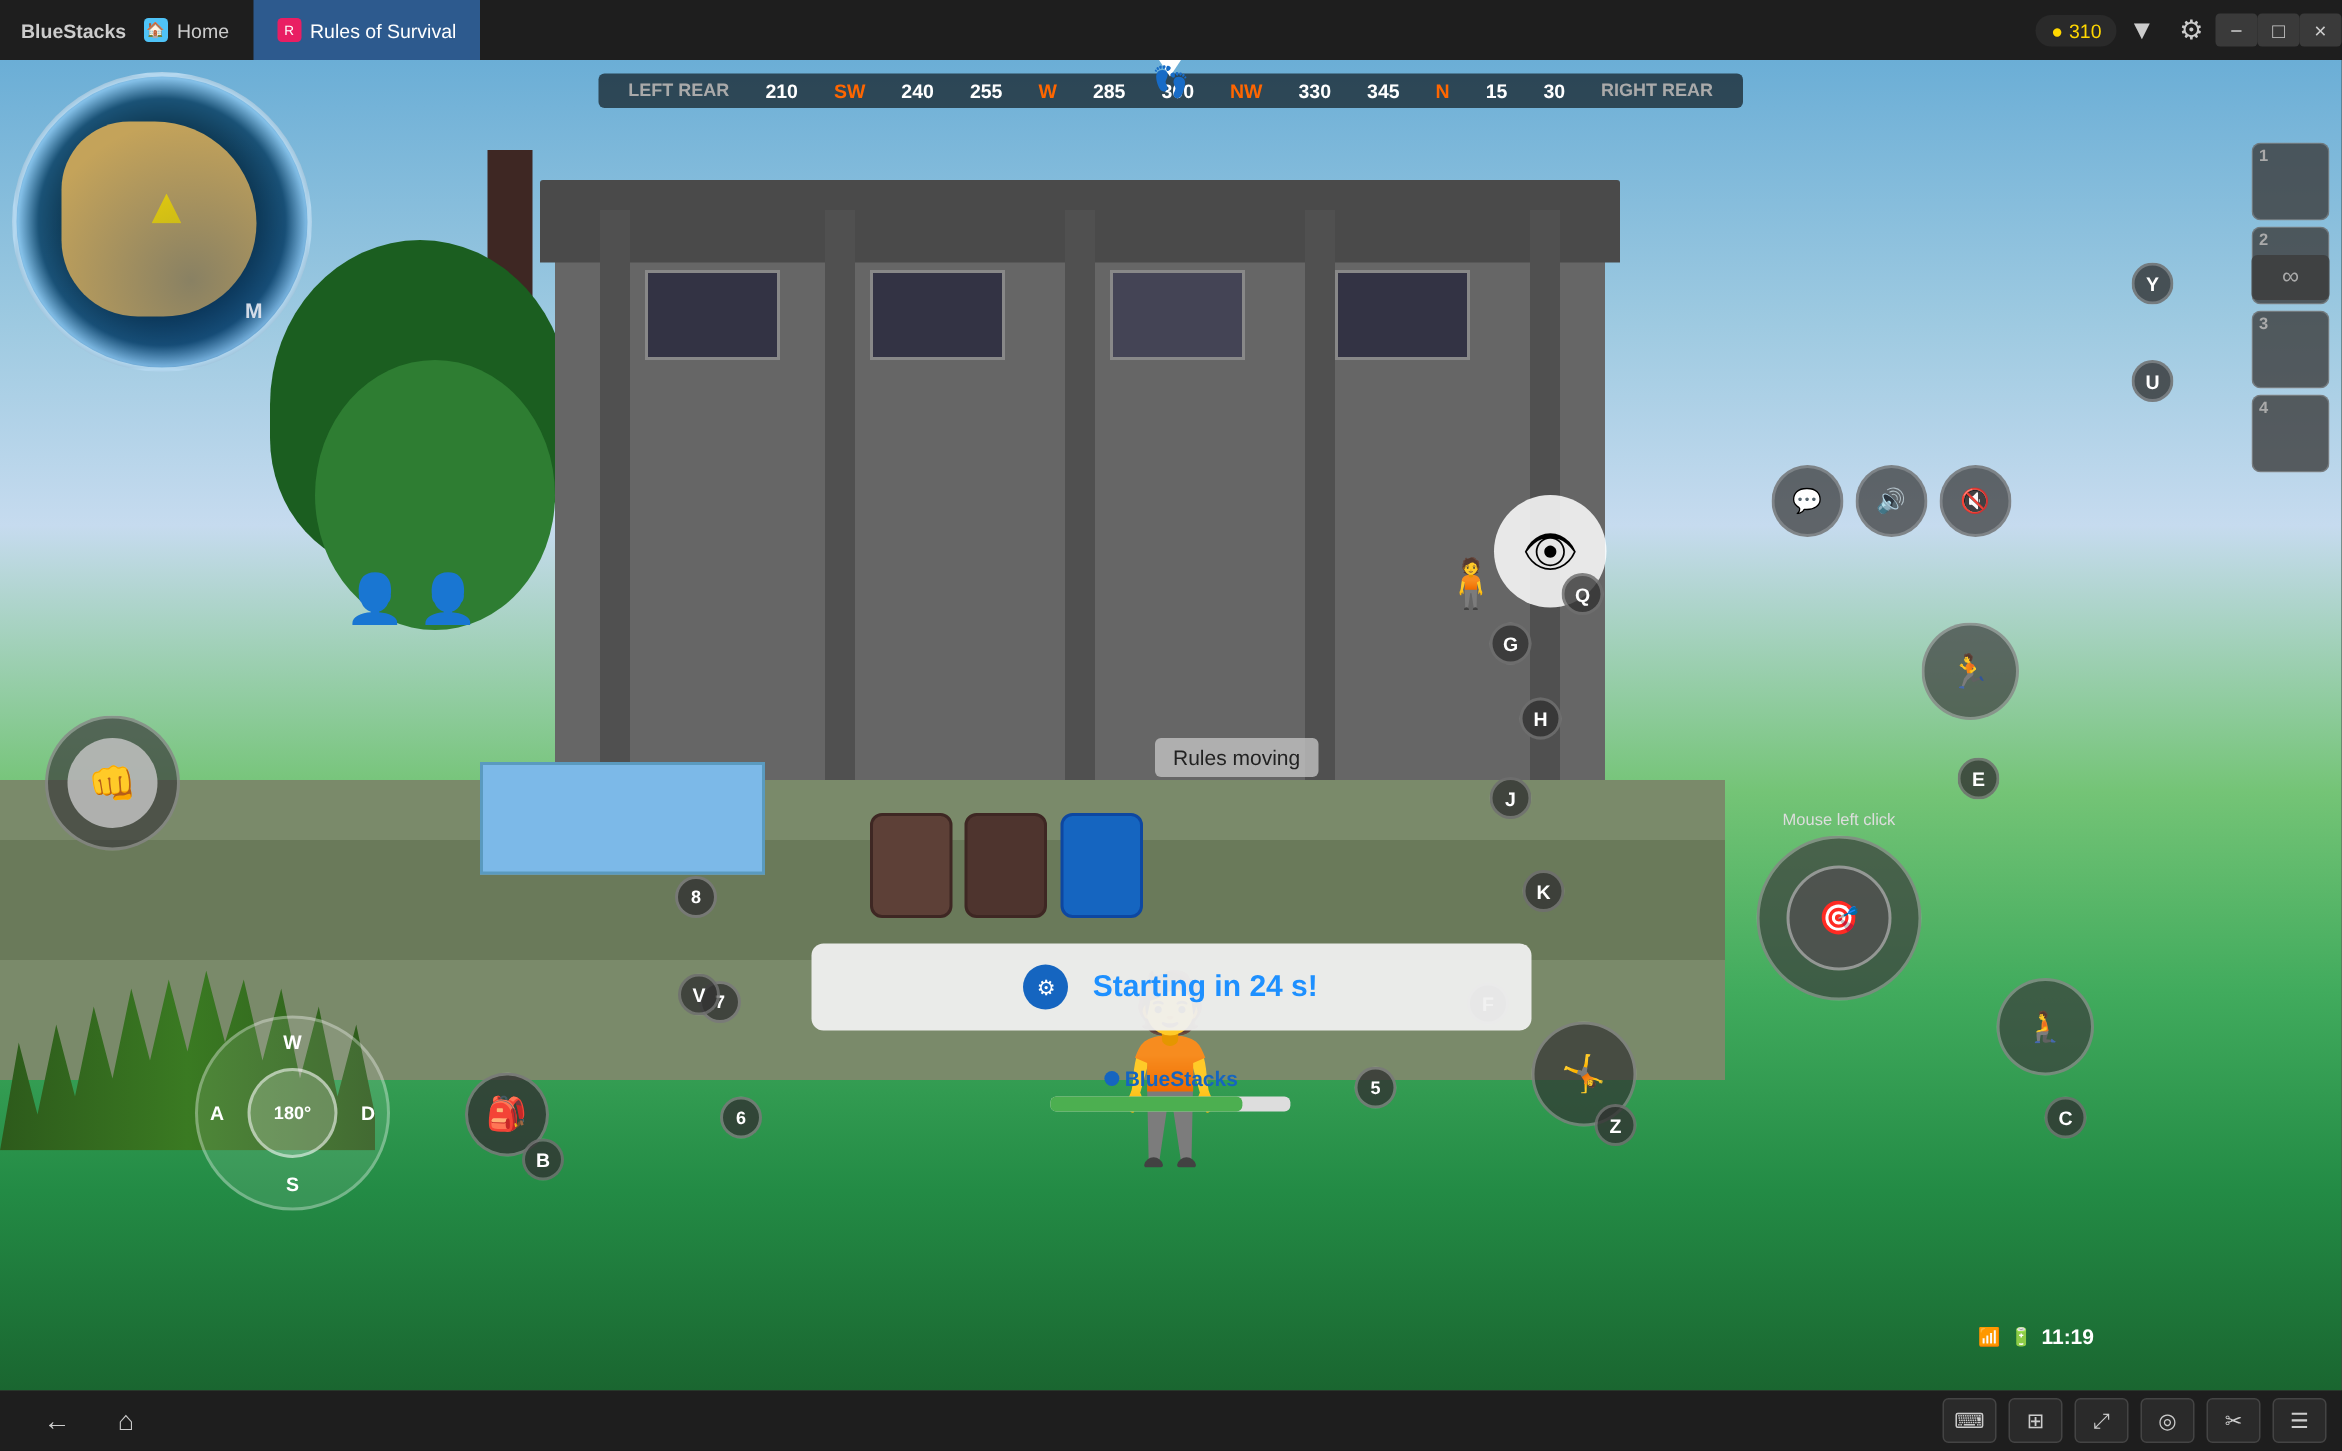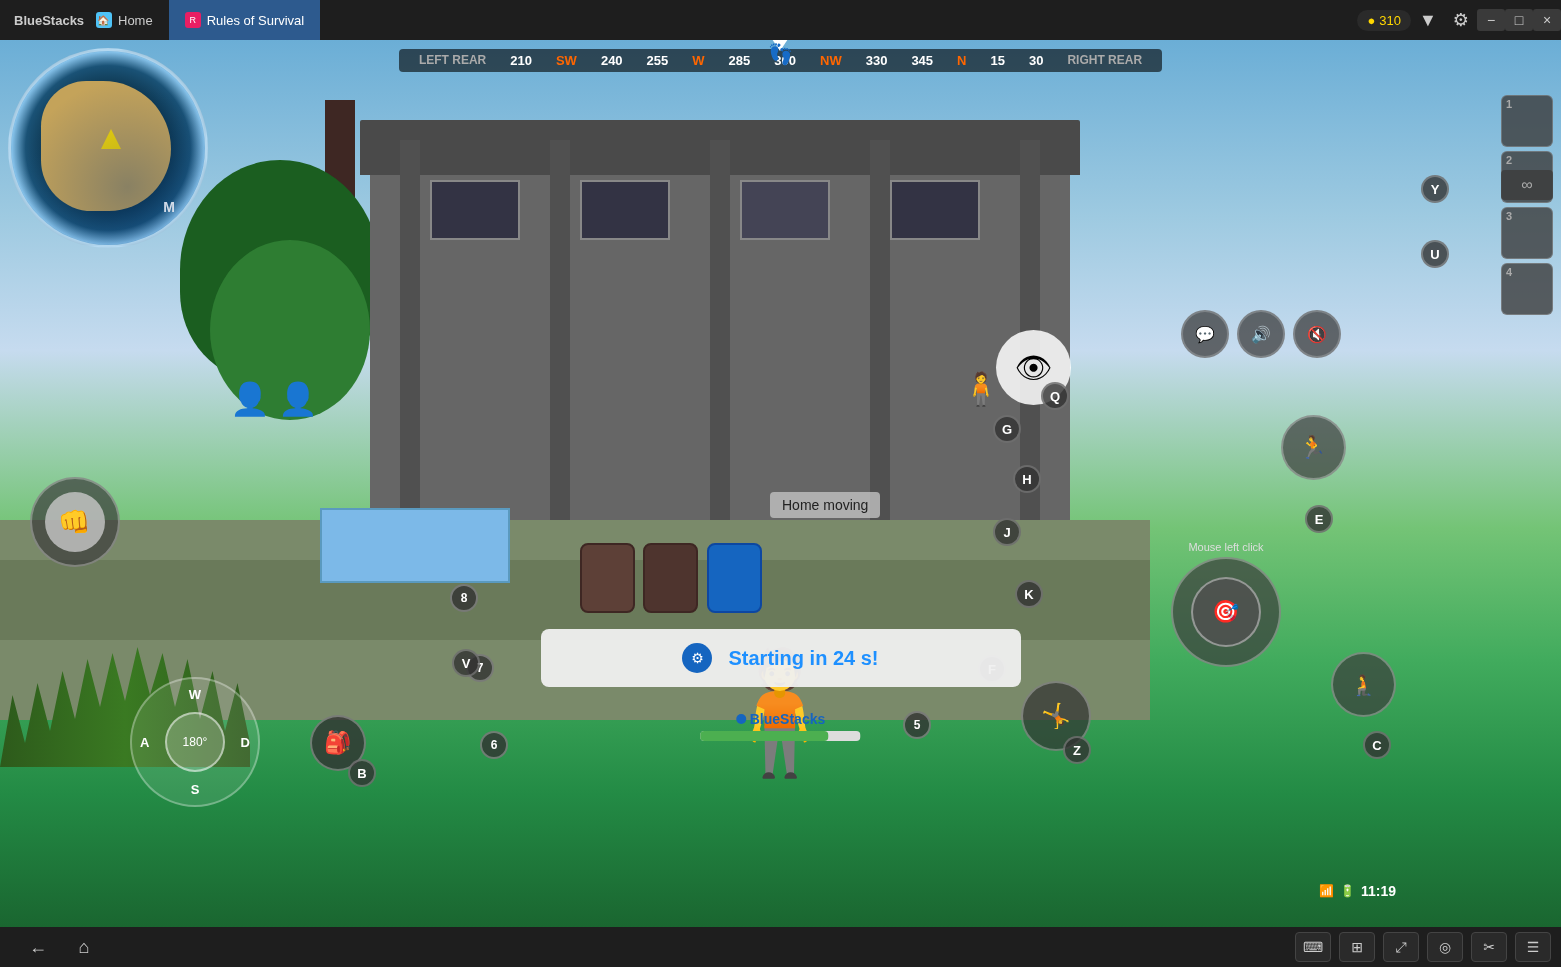--- a/index.html
+++ b/index.html
@@ -254,21 +254,21 @@
       width: 60px;
       height: 60px;
       border-radius: 50%;
       background: rgba(255,255,255,0.2);
       border: 2px solid rgba(255,255,255,0.5);
       display: flex;
       align-items: center;
       justify-content: center;
       color: white;
       font-size: 12px;
-      font-weight: normal;
+      font-weight: bold;
     }
     .dir-label {
       position: absolute;
       color: white;
       font-size: 13px;
       font-weight: bold;
     }
 
     
     #punch-btn {
@@ -749,21 +749,21 @@
   </div>
 
   <div style="position:absolute;bottom:128px;left:310px;">
     <div style="width:56px;height:56px;background:rgba(50,50,50,0.8);border-radius:50%;border:2px solid rgba(255,255,255,0.3);display:flex;align-items:center;justify-content:center;font-size:22px;color:white;cursor:pointer;">🎒</div>
     <div class="key-badge" style="position:relative;top:-12px;left:38px;">
       <span>B</span>
     </div>
   </div>
 
   <div id="mouse-tooltip">
-    <span>Home moving</span>
+    <span>Rules moving</span>
   </div>
 
   <div id="start-banner">
     <div class="banner-icon">⚙</div>
     <div class="banner-text">
       <span>Starting in </span><span style="color:#1E90FF;">24</span><span> s!</span>
     </div>
   </div>
 
   <div id="bs-watermark">

